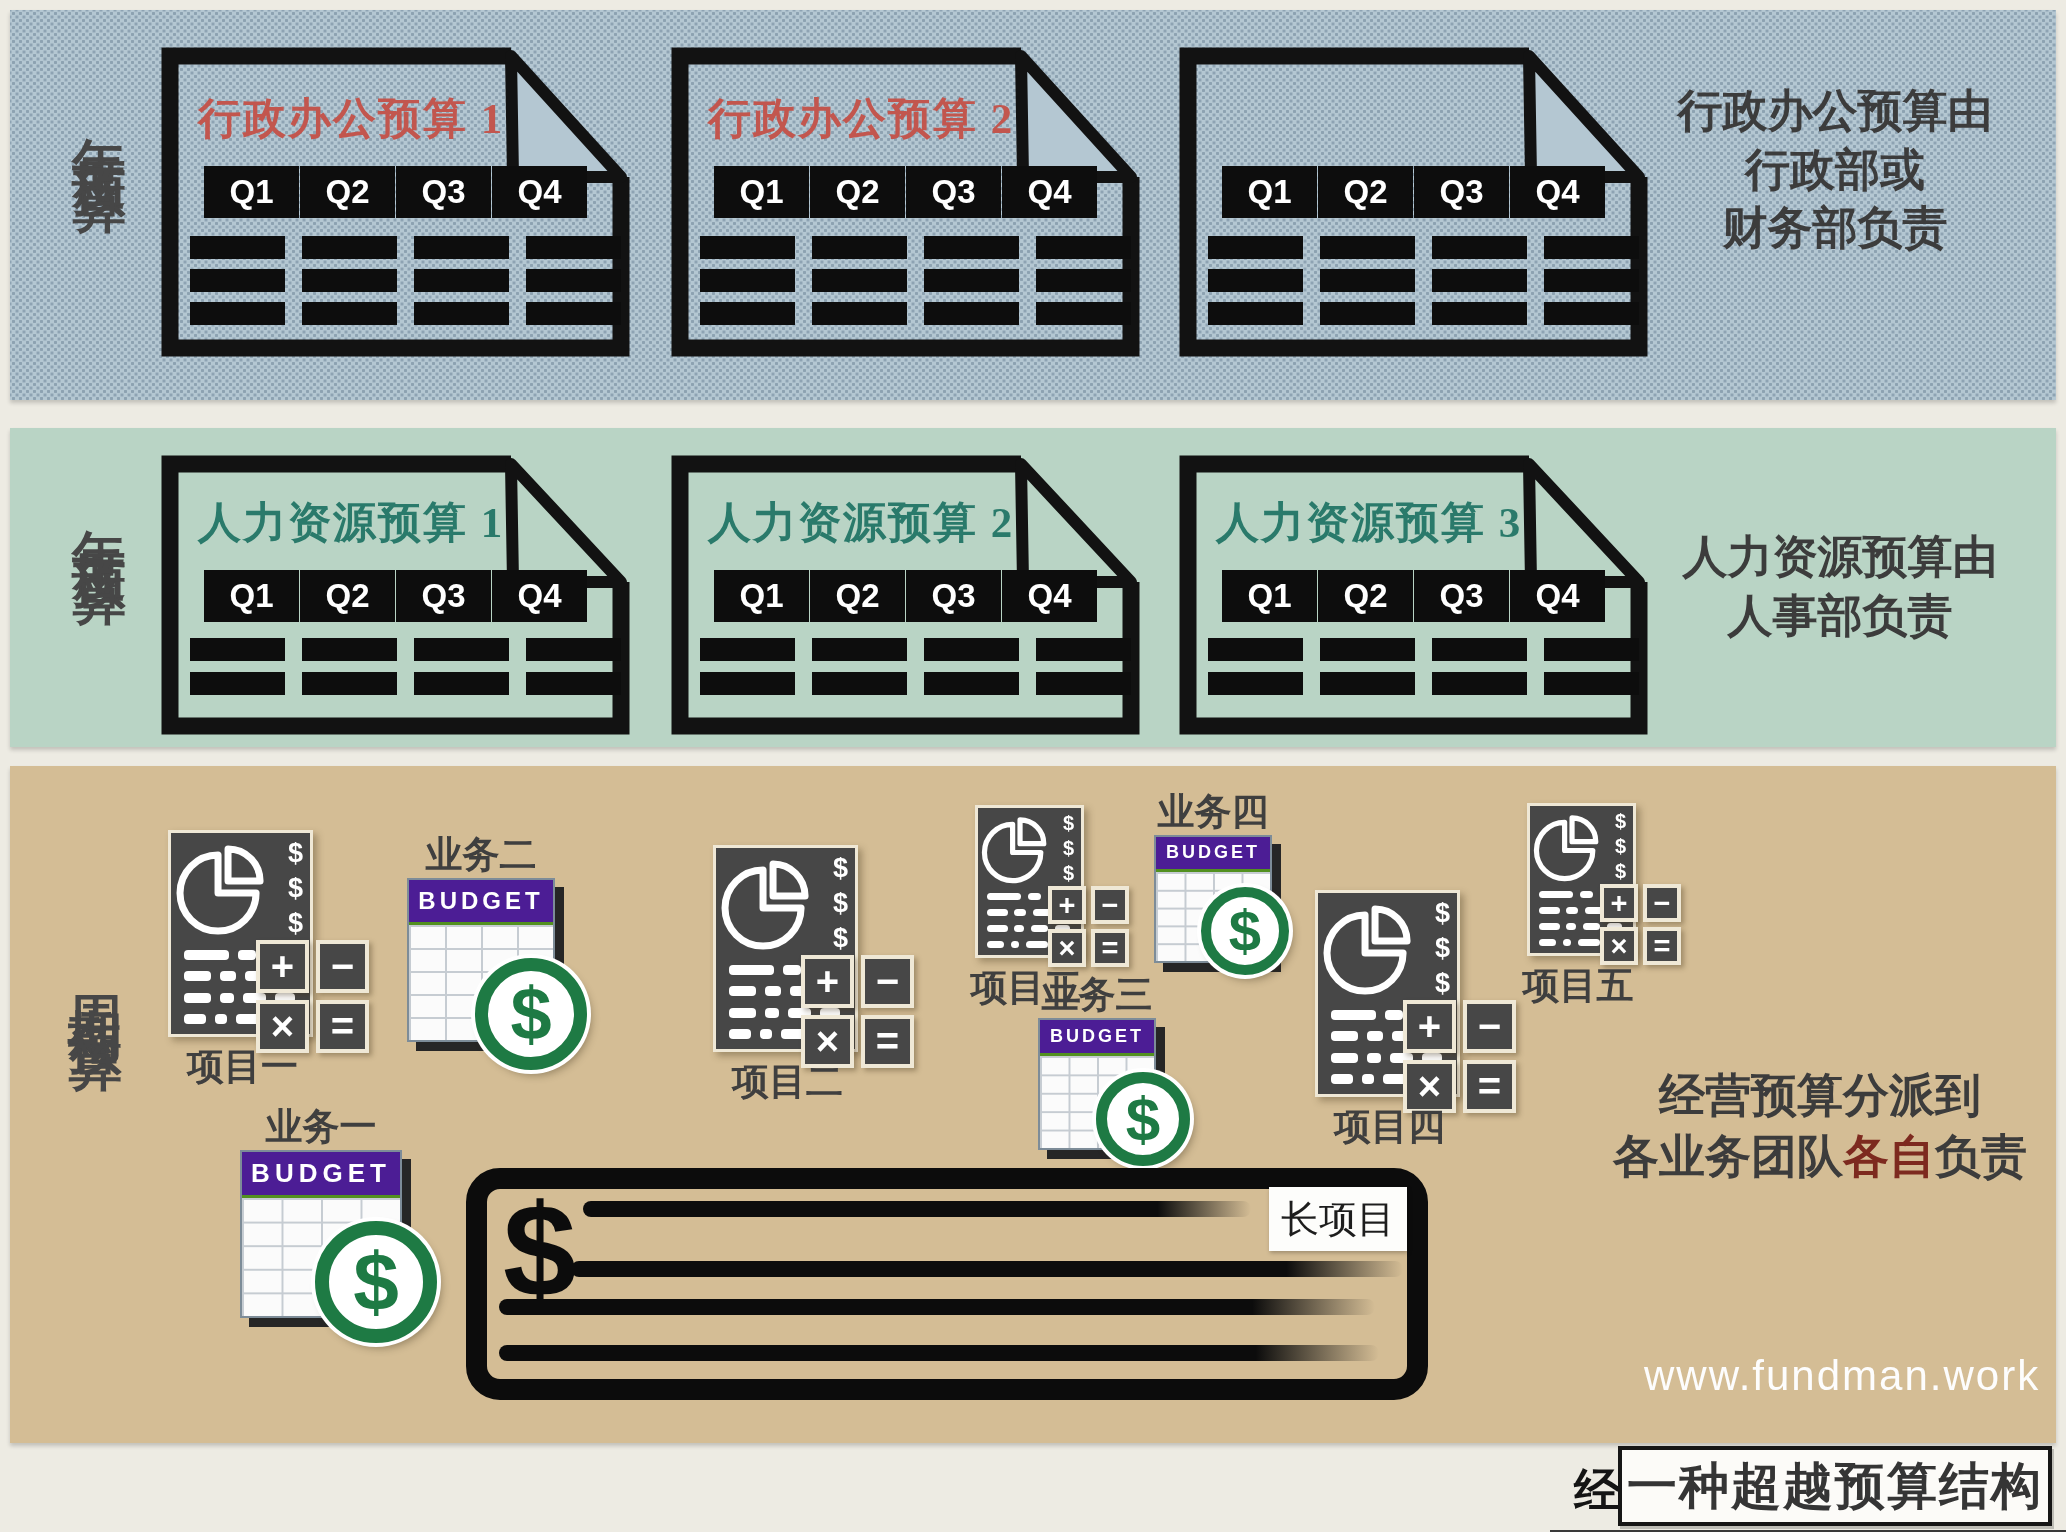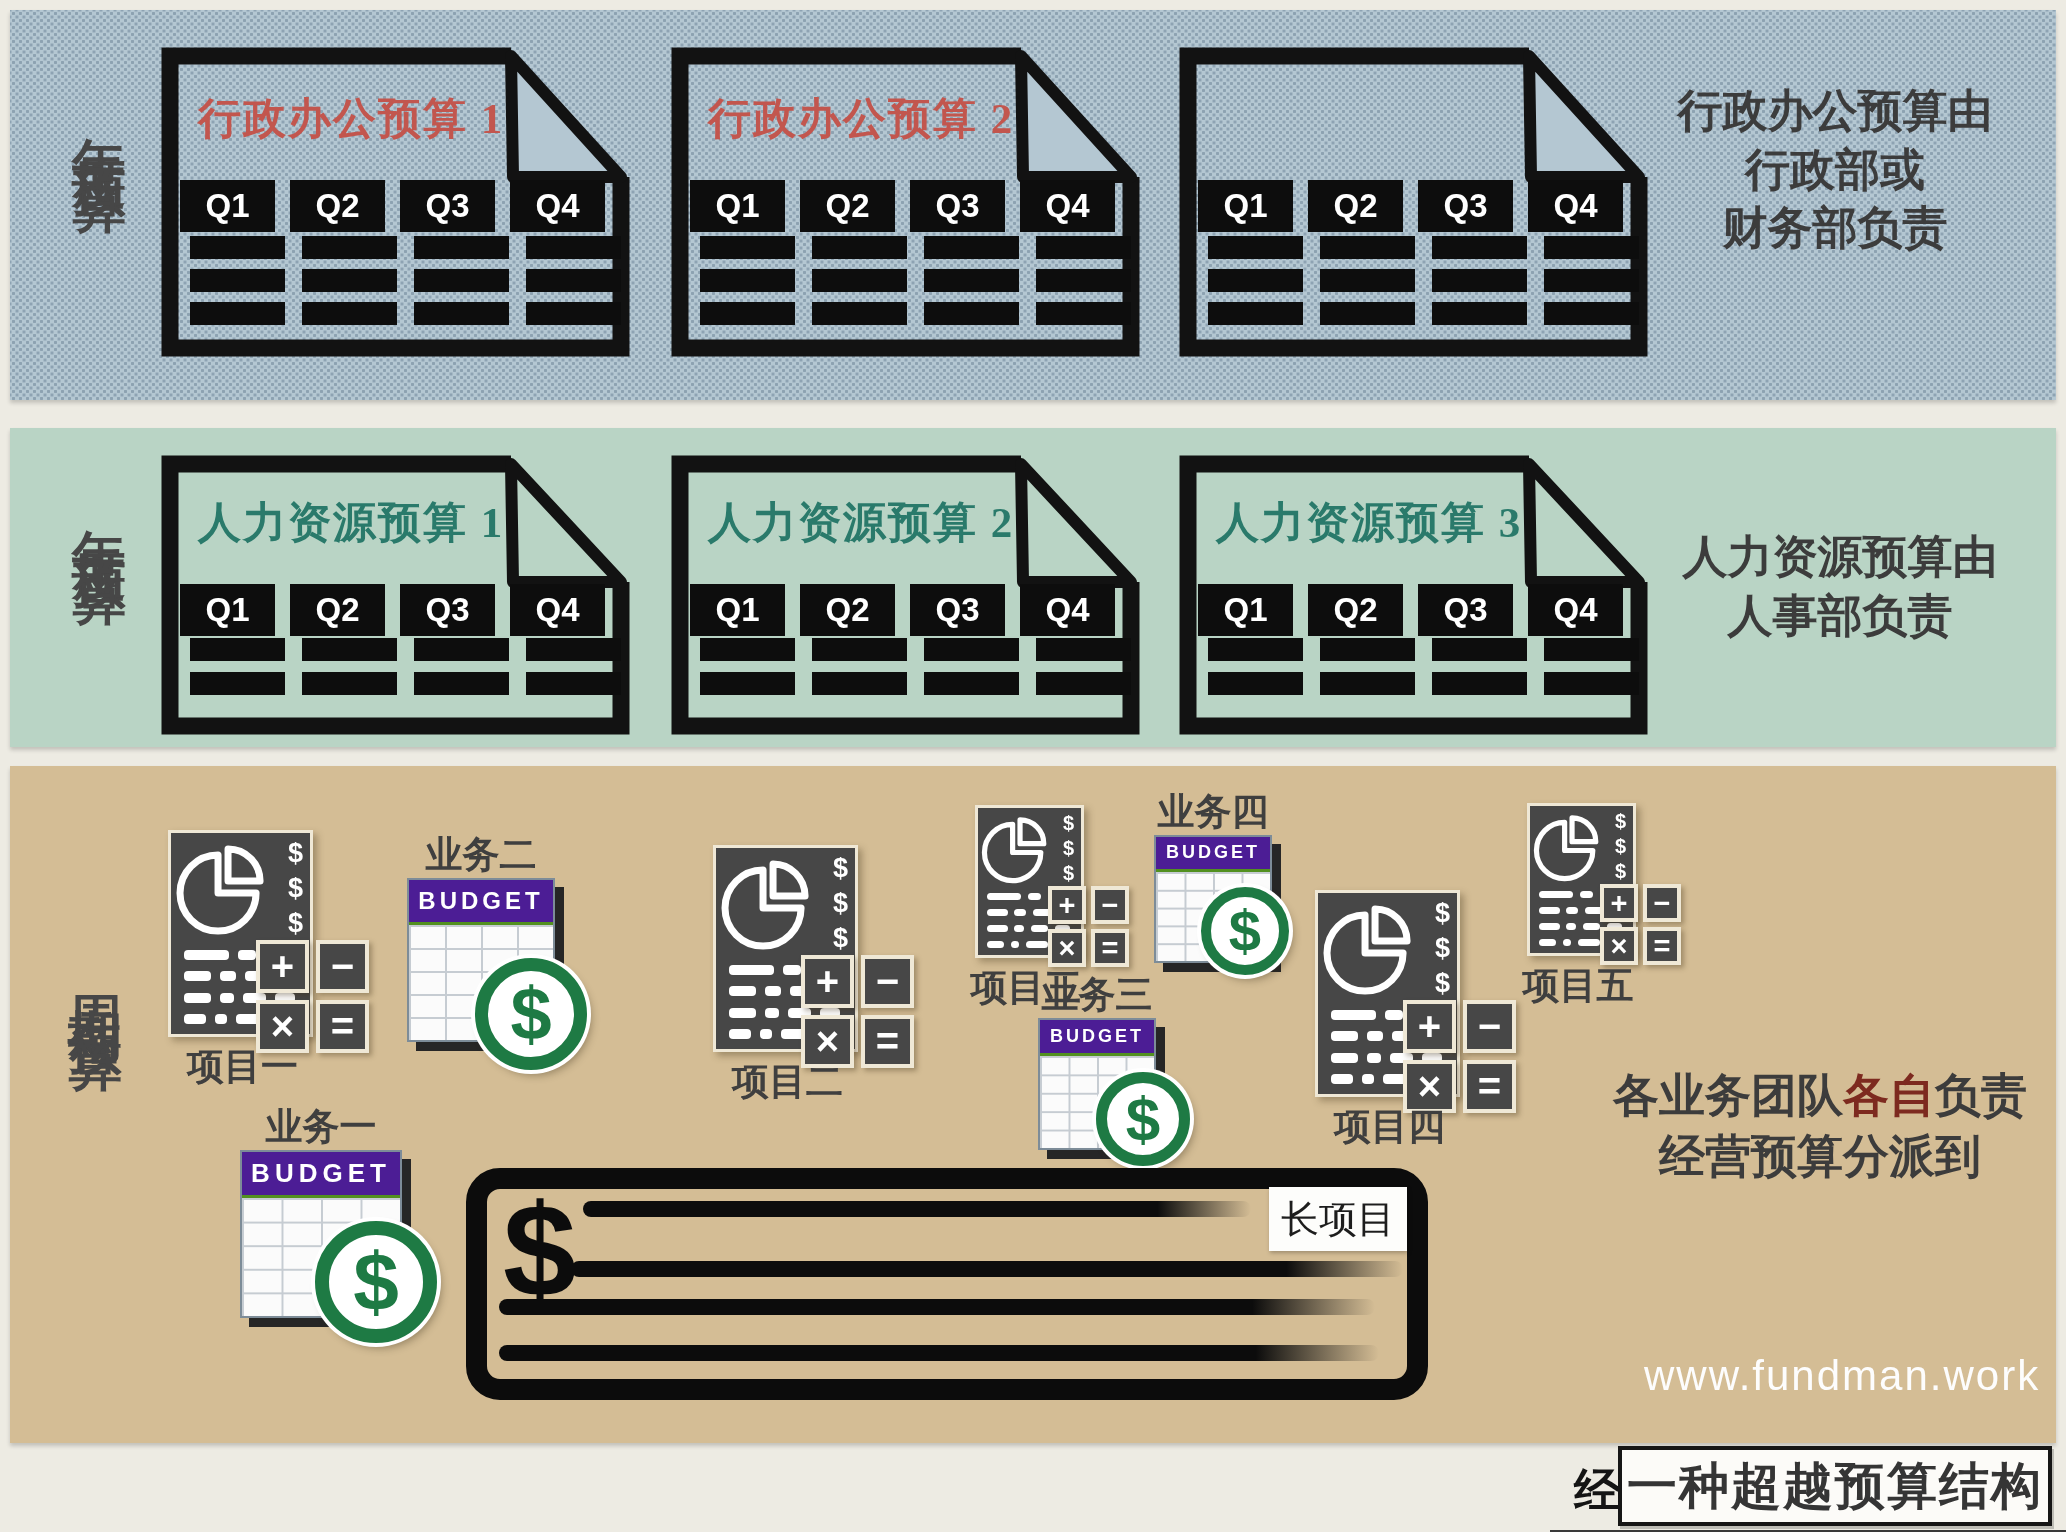--- a/index.html
+++ b/index.html
@@ -26,21 +26,21 @@
   .band1 .doc { top:36px; height:312px; }
   .band2 .doc { top:26px; height:282px; }
   .doc svg { position:absolute; inset:0; width:100%; height:100%; }
   .doc .outl { fill:none; stroke:#121212; stroke-width:17; }
   .doc .flap { stroke:#121212; stroke-width:12; stroke-linejoin:round; }
   .band1 .flap { fill:#b4c7d2; }
   .band2 .flap { fill:#b9d4c5; }
   .doc-title { position:absolute; left:38px; top:44px; font-weight:700; font-size:43px; letter-spacing:2px; white-space:nowrap; }
   .band1 .doc-title { color:#c2564e; }
   .band2 .doc-title { color:#2a7a6b; top:40px; }
-  .qrow { position:absolute; left:20px; display:flex; gap:15px;margin-top:14px; }
+  .qrow { position:absolute; left:44px; display:flex; gap:1px; }
   .band1 .qrow { top:120px; }
   .band2 .qrow { top:116px; }
   .qcell { width:95px; height:52px; background:#0d0d0d; color:#fff;
            font-family:"Liberation Sans", sans-serif; font-weight:700; font-size:33px;
            display:flex; align-items:center; justify-content:center; }
   .brow { position:absolute; left:30px; width:431px; height:23px;
           background:repeating-linear-gradient(90deg,#0d0d0d 0 95px, rgba(0,0,0,0) 95px 112px); }
   .band1 .brow.r1{top:190px} .band1 .brow.r2{top:223px} .band1 .brow.r3{top:256px}
   .band2 .brow.r1{top:184px} .band2 .brow.r2{top:218px}
 
@@ -525,22 +525,22 @@
   <div class="check">
     <div class="chk-dollar">$</div>
     <div class="cline cl1"></div>
     <div class="cline cl2"></div>
     <div class="cline cl3"></div>
     <div class="cline cl4"></div>
     <div class="chk-label">长项目</div>
   </div>
 
   <div class="b3note">
+    <div>经营预算分派到</div>
     <div><span>各业务团队</span><span class="em">各自</span><span>负责</span></div>
-    <div>经营预算分派到</div>
   </div>
 
   <div class="website">www.fundman.work</div>
 </section>
 
 <div class="footer-title">
   <span>经费英雄的预算结构</span>
 </div>
 <div class="stamp">一种超越预算结构</div>
 

